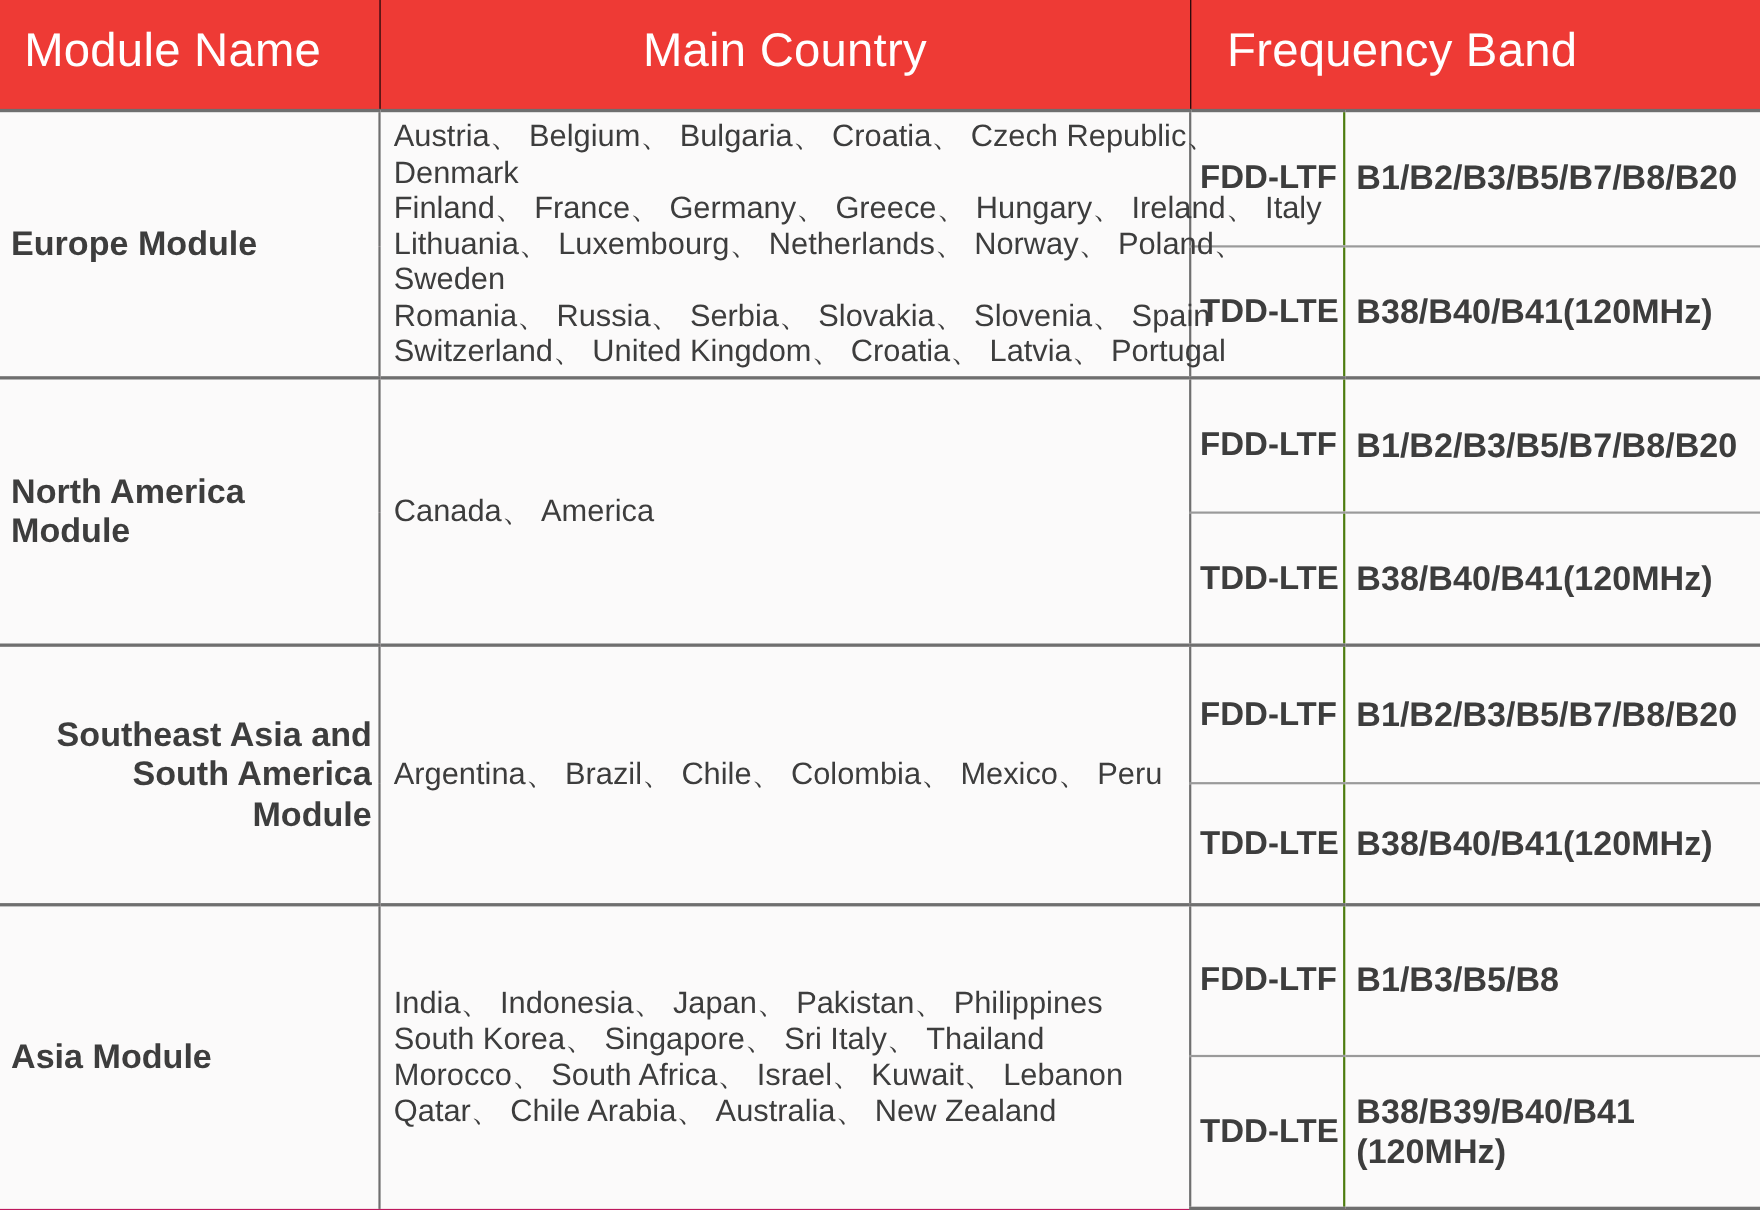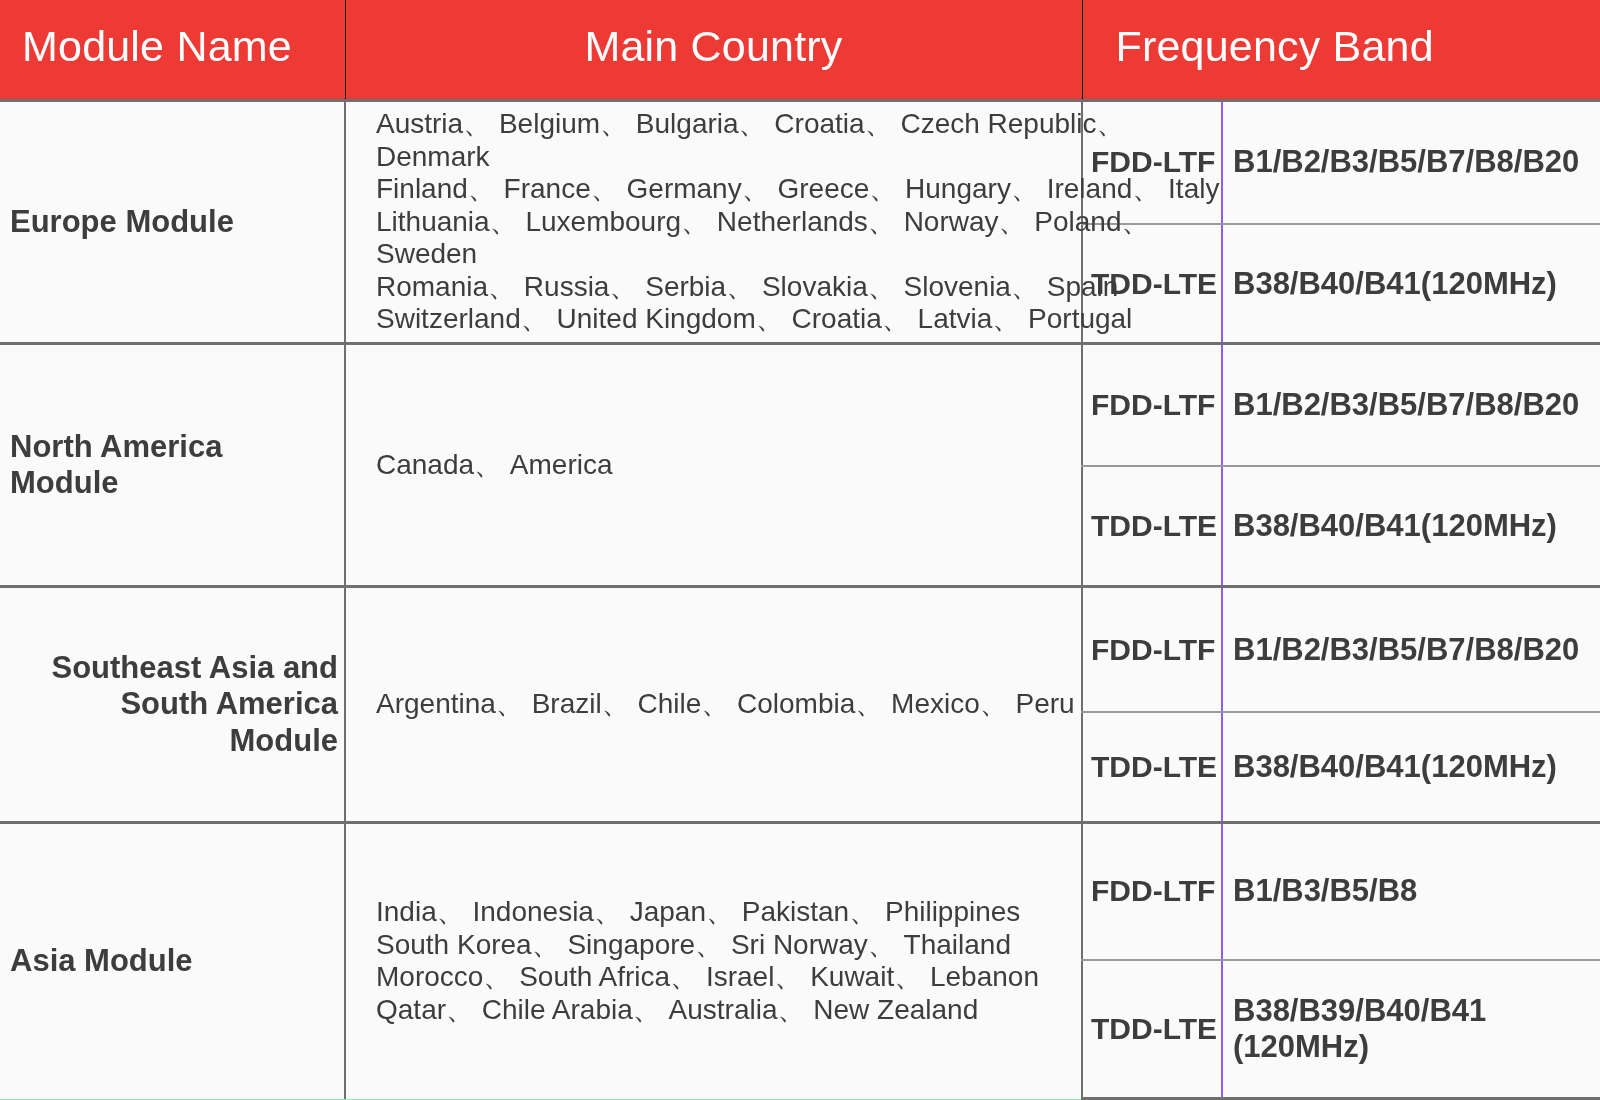--- a/index.html
+++ b/index.html
@@ -12,21 +12,21 @@
     height: 1100px;
     font-family: "Liberation Sans", sans-serif;
     -webkit-font-smoothing: antialiased;
   }
 
   #band-table {
     width: 1600px;
     height: 1100px;
     border-collapse: collapse;
     table-layout: fixed;
-    background: #86efac;
+    background: #be185d;
   }
 
   
   .hdr-row { height: 100px; }
   .hdr-cell {
     background: #ee3a35;
     color: #ffffff;
     font-size: 43px;
     font-weight: 400;
     letter-spacing: 0.2px;
@@ -51,35 +51,35 @@
     color: #3d3d3d;
     vertical-align: middle;
     border-top: 3px solid #6f6f6f;
     border-bottom: 3px solid #6f6f6f;
   }
   
   td.country, td.mode {
     border-left: 2px solid #6f6f6f;
   }
   td.band {
-    border-left: 2px solid #8b5cf6;
+    border-left: 2px solid #4d7c0f;
     margin-top: 21px;
   }
 
   td.module {
     font-size: 31px;
     font-weight: 700;
     line-height: 1.17;
     padding: 0 6px 0 10px;
   }
   td.country {
     font-size: 28px;
     font-weight: 500;
     line-height: 1.16;
-    padding: 0 8px 0 30px;
+    padding: 0 8px 0 12px;
   }
   td.mode {
     font-size: 30px;
     font-weight: 600;
     text-align: center;
     padding: 0 8px;
     white-space: nowrap;
   }
   td.band {
     font-size: 31px;
@@ -172,21 +172,21 @@
       <tr class="sub-bot" style="height: 110px;">
         <td class="mode">TDD-LTE</td>
         <td class="band">
           <span class="bl">B38/B40/B41(120MHz)</span>
         </td>
       </tr>
       <tr class="sub-top" style="height: 137px;">
         <td class="module" rowspan="2" style="border-bottom: none;">Asia Module</td>
         <td class="country" rowspan="2" style="border-bottom: none;">
           <span class="cl">India、 Indonesia、 Japan、 Pakistan、 Philippines</span>
-          <span class="cl">South Korea、 Singapore、 Sri Norway、 Thailand</span>
+          <span class="cl">South Korea、 Singapore、 Sri Italy、 Thailand</span>
           <span class="cl">Morocco、 South Africa、 Israel、 Kuwait、 Lebanon</span>
           <span class="cl">Qatar、 Chile Arabia、 Australia、 New Zealand</span>
         </td>
         <td class="mode">FDD-LTF</td>
         <td class="band">
           <span class="bl">B1/B3/B5/B8</span>
         </td>
       </tr>
       <tr class="sub-bot" style="height: 138px;">
         <td class="mode">TDD-LTE</td>

